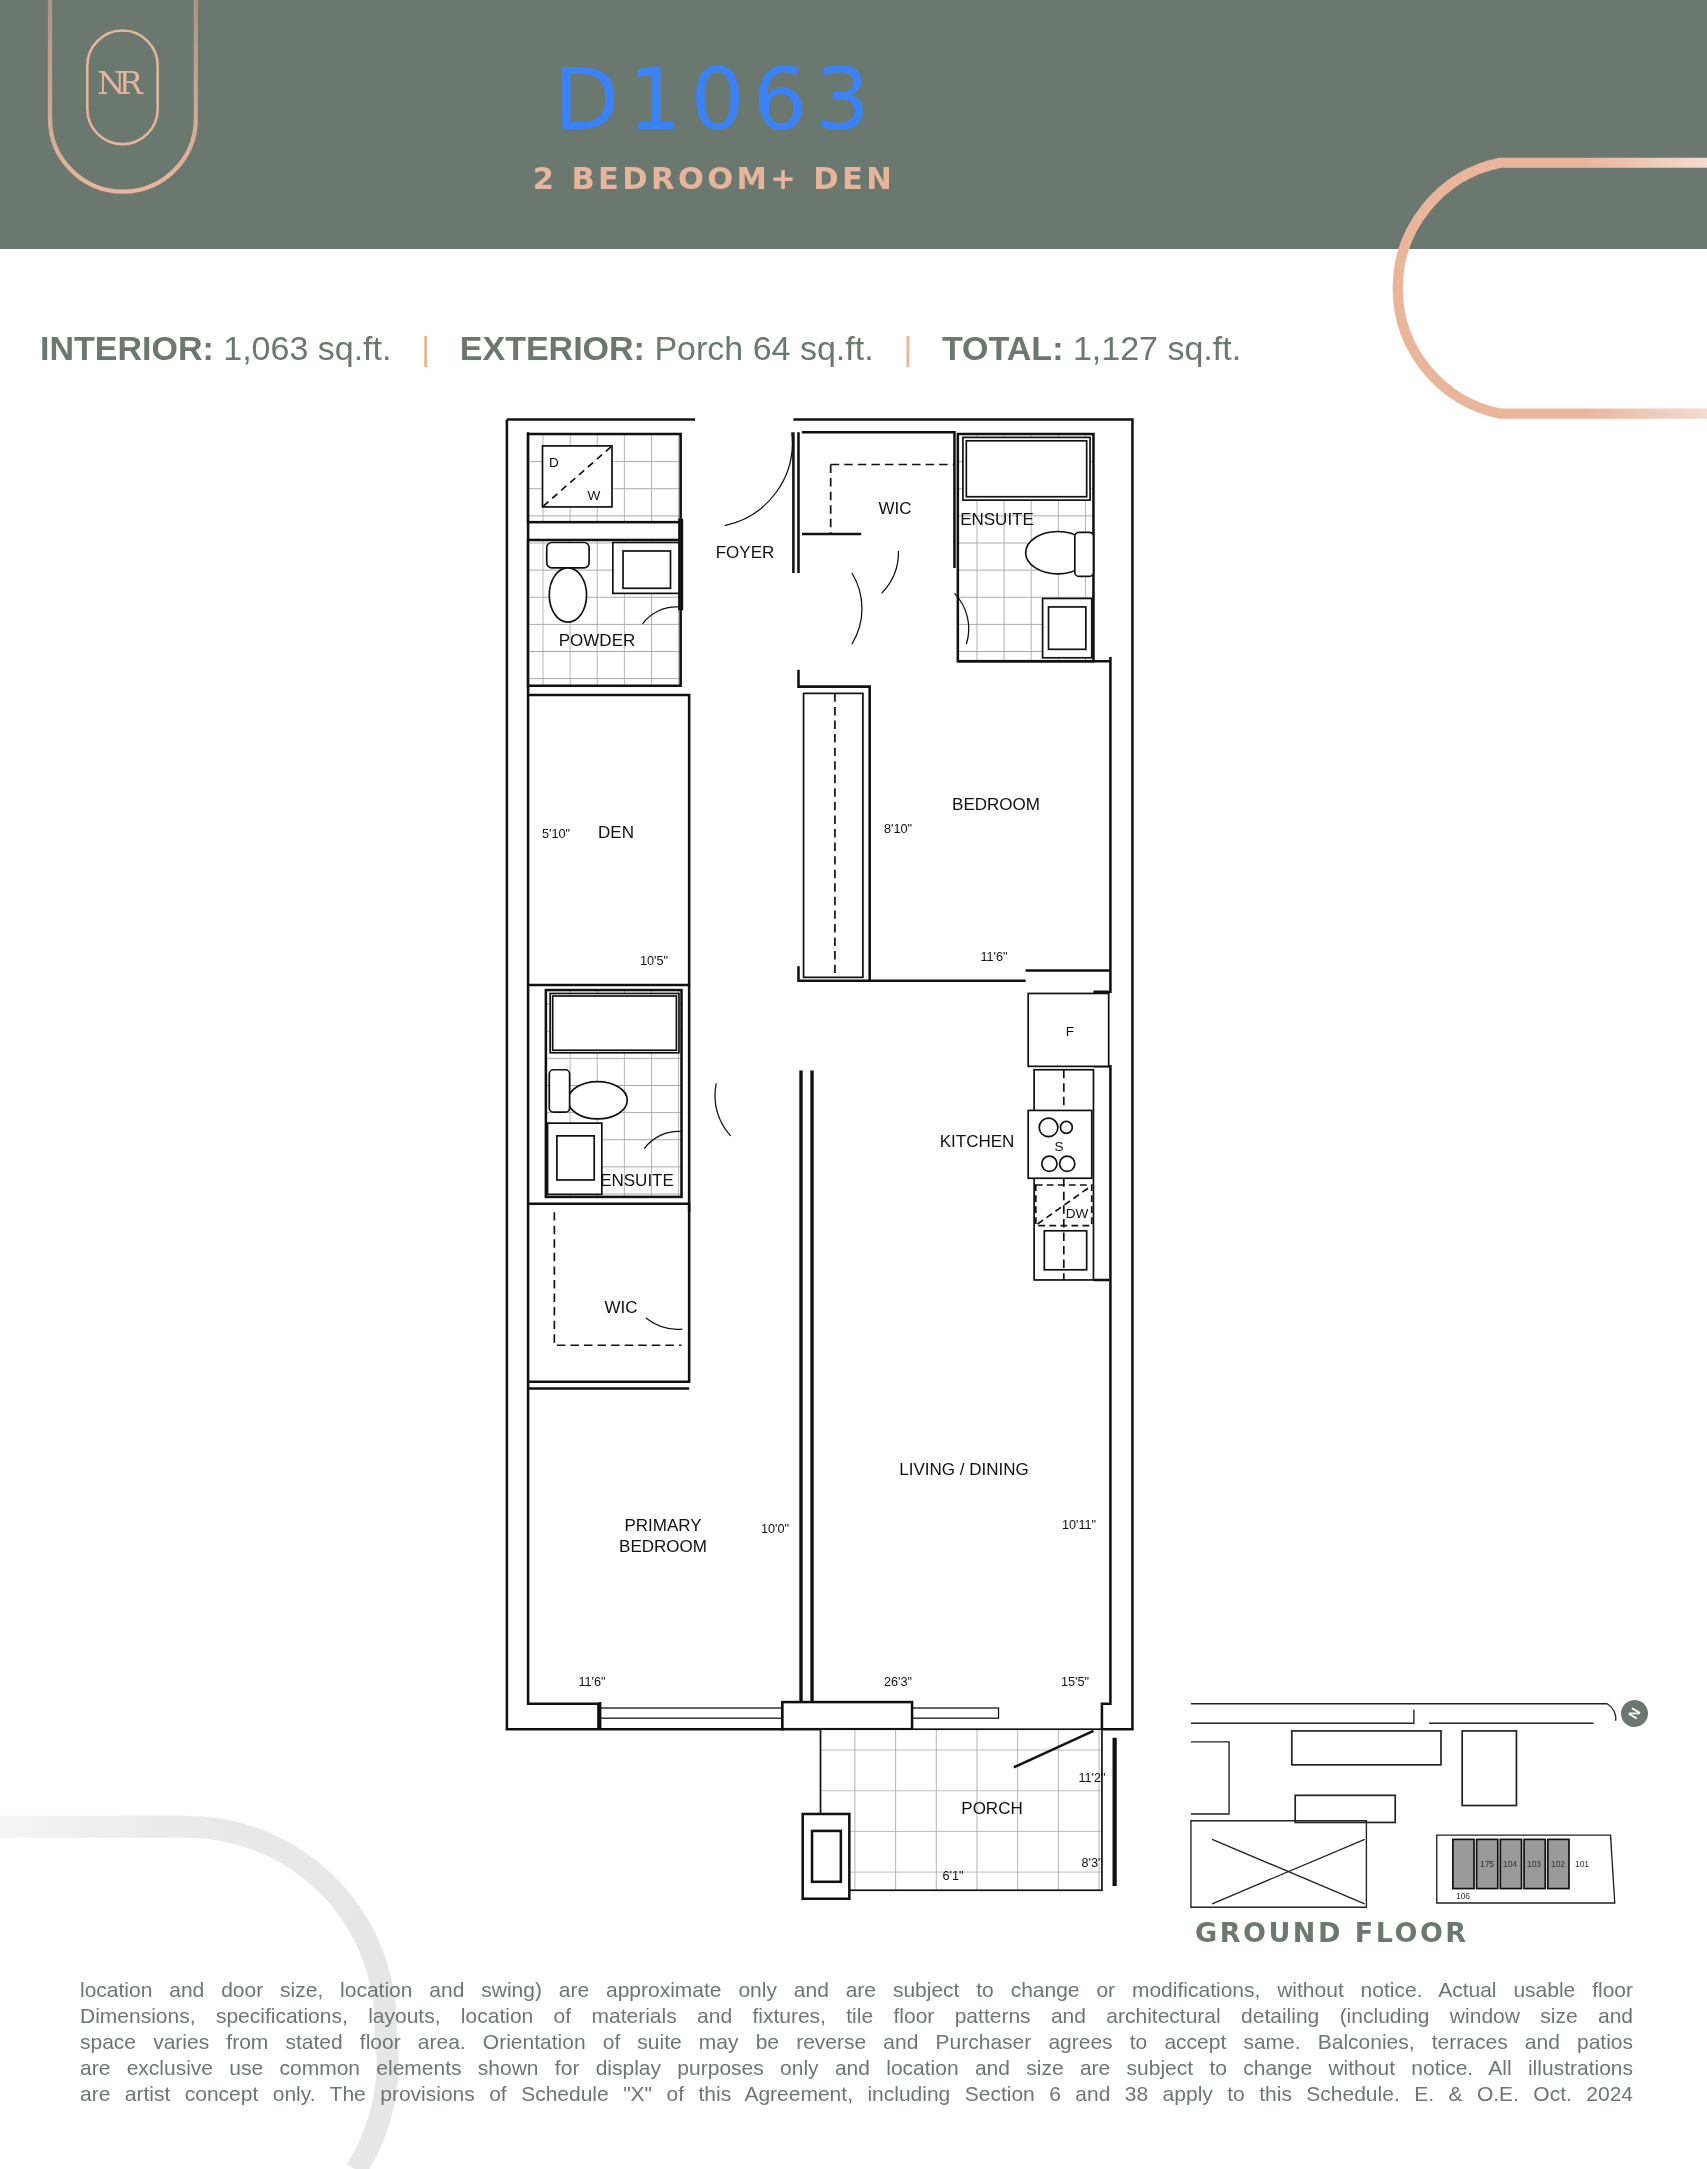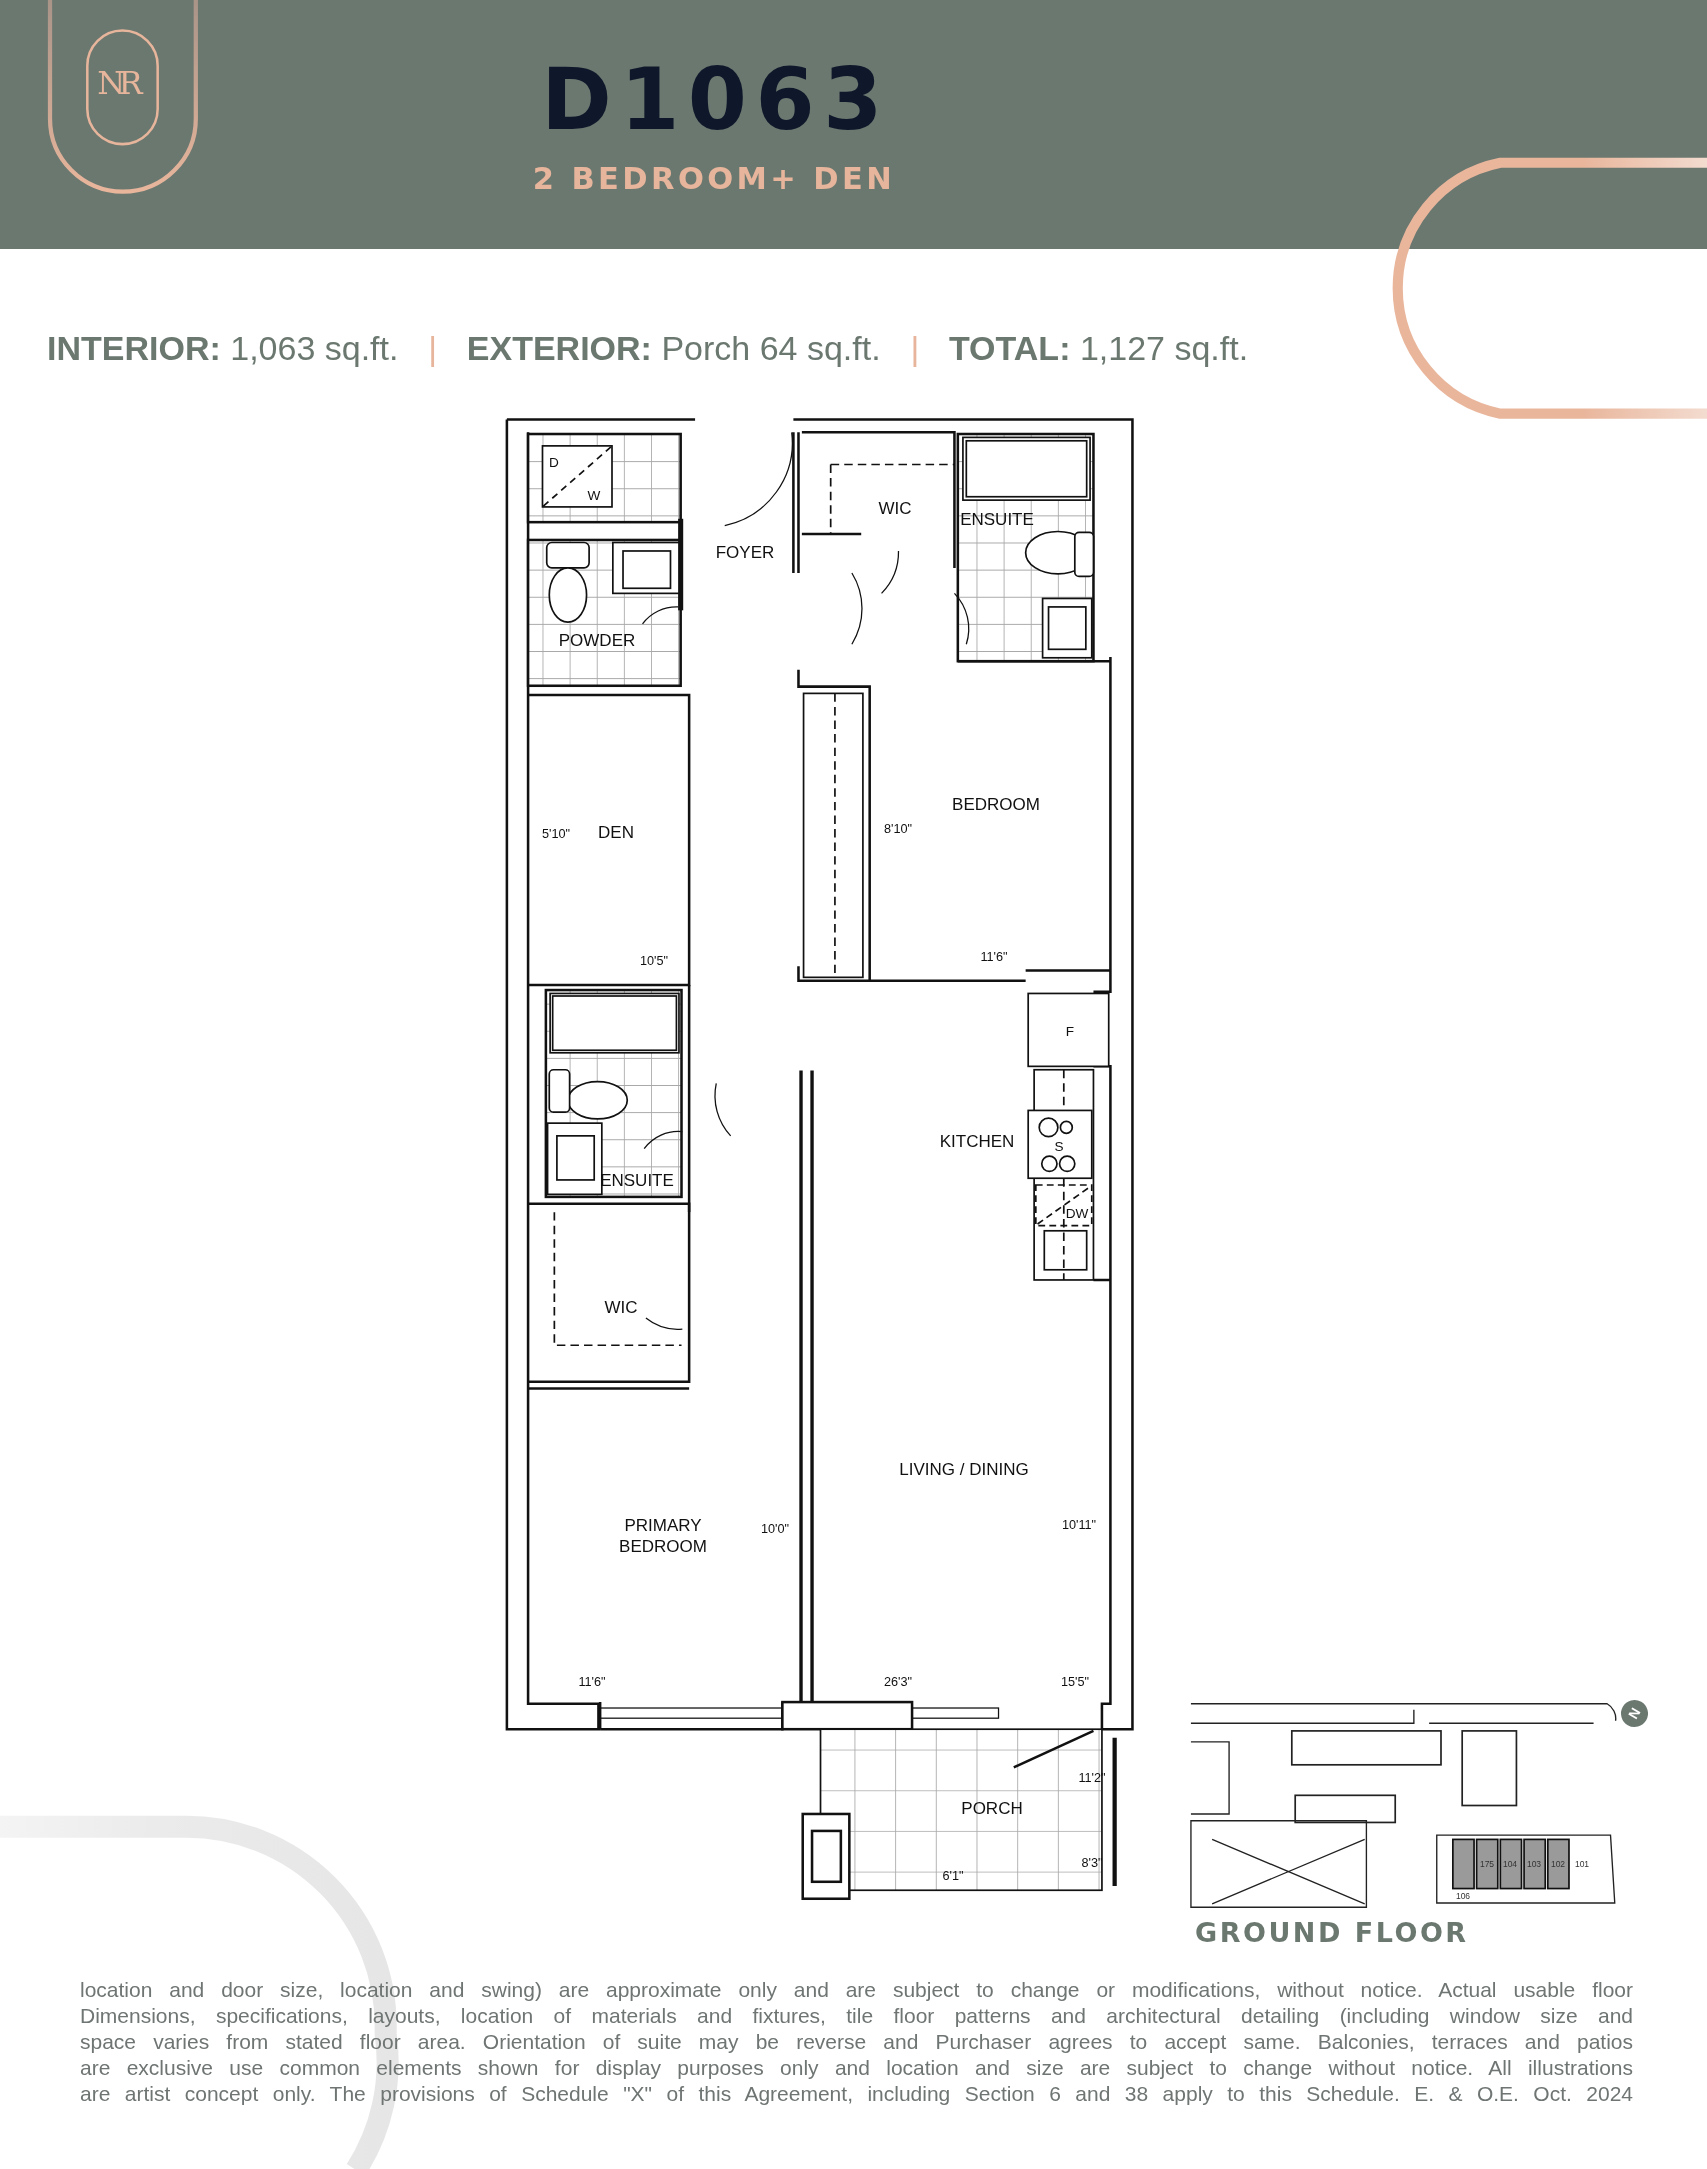--- a/index.html
+++ b/index.html
@@ -1,21 +1,21 @@
 <!DOCTYPE html>
 <html style="font-size:13.6px"><head>
 <meta charset="utf-8">
 <style>
   html, body { margin:0; padding:0; background:#ffffff; }
   body { width:1708px; height:2170px; position:relative; overflow:hidden; font-family:"Liberation Sans", sans-serif; }
   .header { position:absolute; left:0; top:0; width:1708px; height:249px; background:#6b7870; }
   .deco { position:absolute; left:0; top:0; }
-  .title { position:absolute; left:0; width:1432px; top:53px; text-align:center; color:#0f172a; font-weight:bold; font-size:85px; letter-spacing:8.5px; line-height:93px; font-family:"DejaVu Sans", sans-serif; }
+  .title { position:absolute; left:0; width:1432px; top:53px; text-align:center; color:#3b82f6; font-weight:normal; font-size:85px; letter-spacing:8.5px; line-height:93px; font-family:"DejaVu Sans", sans-serif; }
   .subtitle { position:absolute; left:0; width:1428px; top:161px; text-align:center; color:#e6b59b; font-weight:bold; font-size:30.5px; letter-spacing:3.4px; font-family:"DejaVu Sans", sans-serif; }
-  .areas { position:absolute; left:47px; top:329px; color:#6b7870; font-size:34px; white-space:nowrap; font-family:"Liberation Sans", sans-serif; }
+  .areas { position:absolute; left:40px; top:329px; color:#6b7870; font-size:34px; white-space:nowrap; font-family:"Liberation Sans", sans-serif; }
   .areas b { font-weight:bold; }
   .areas .sep { color:#e6b59b; margin:0 20.3px; font-weight:normal; }
   .plan { position:absolute; left:0; top:0; }
   .room-label { position:absolute; font-size:17px; color:#111; font-family:"Liberation Sans", sans-serif; text-align:center; transform:translate(-50%,-50%); white-space:nowrap; line-height:20.3px; }
   .dim-label { position:absolute; font-size:12.7px; color:#111; font-family:"Liberation Sans", sans-serif; transform:translate(-50%,-50%); white-space:nowrap; }
   .fixture-label { position:absolute; font-size:13.6px; color:#111; transform:translate(-50%,-50%); }
   .keyplan-title { position:absolute; left:1195px; top:1917px; color:#6b7870; font-weight:bold; font-size:27px; letter-spacing:2.5px; font-family:"DejaVu Sans", sans-serif; }
   .unit-num { position:absolute; font-size:8.5px; color:#333; transform:translate(-50%,-50%); }
   .disclaimer { position:absolute; left:80px; top:1977px; width:1553px; color:#6e7573; font-size:21px; line-height:26px; text-align:justify; text-align-last:justify; font-family:"Liberation Sans", sans-serif; }
   .disclaimer span { display:block; }

